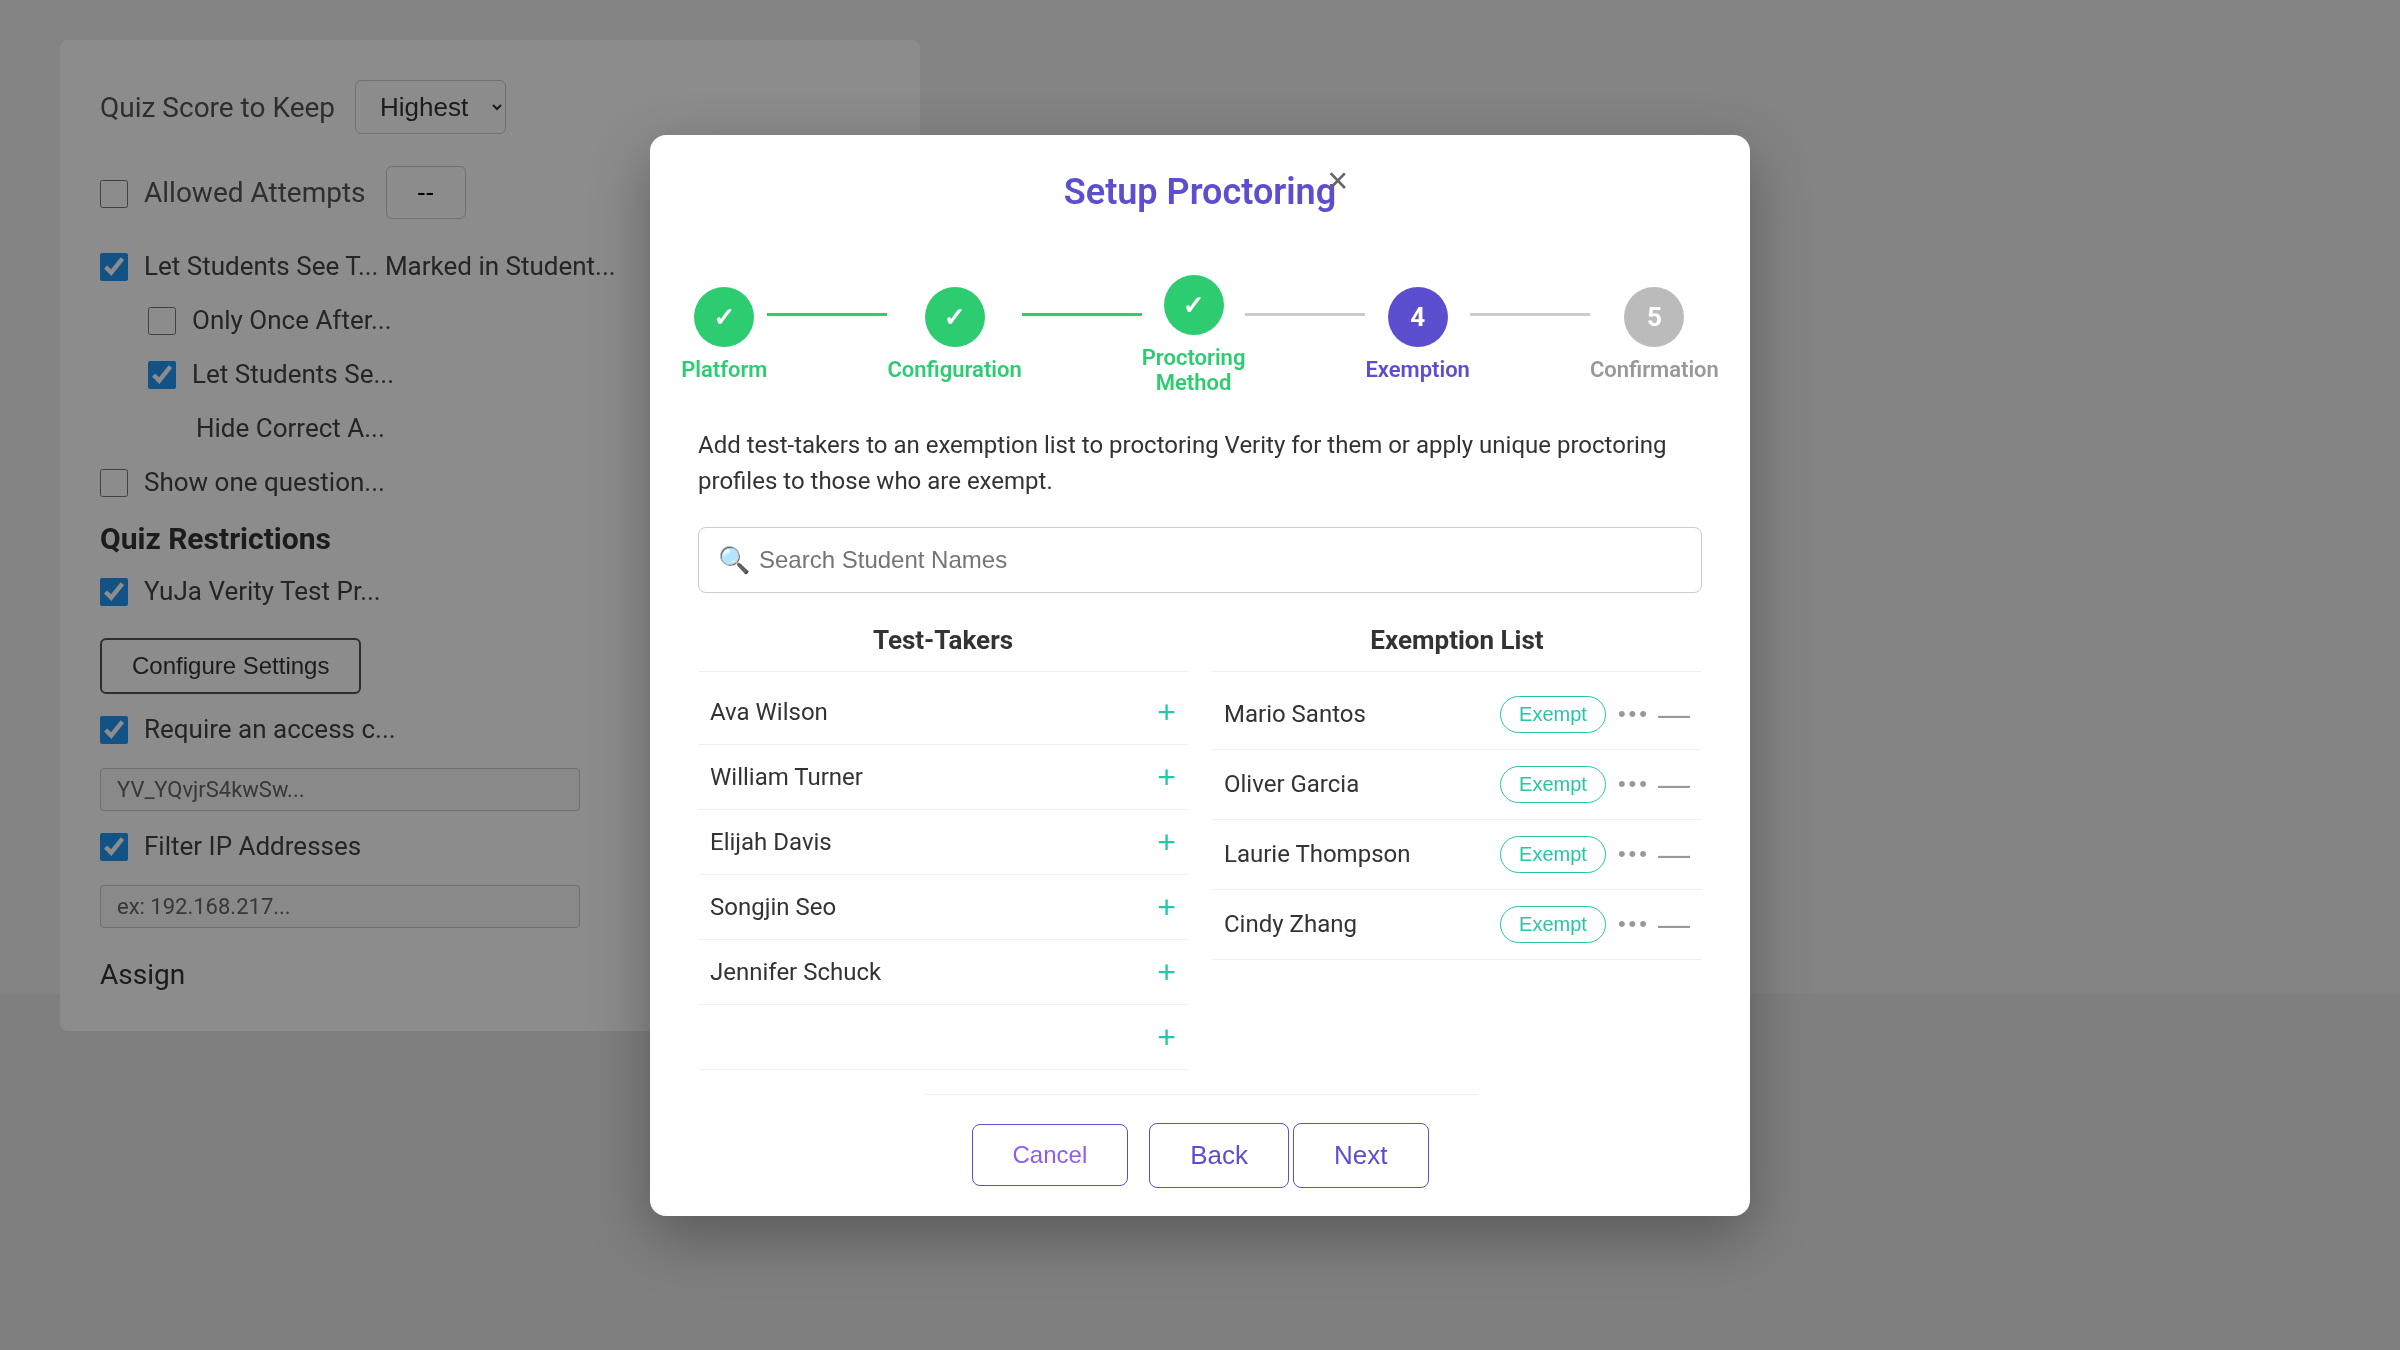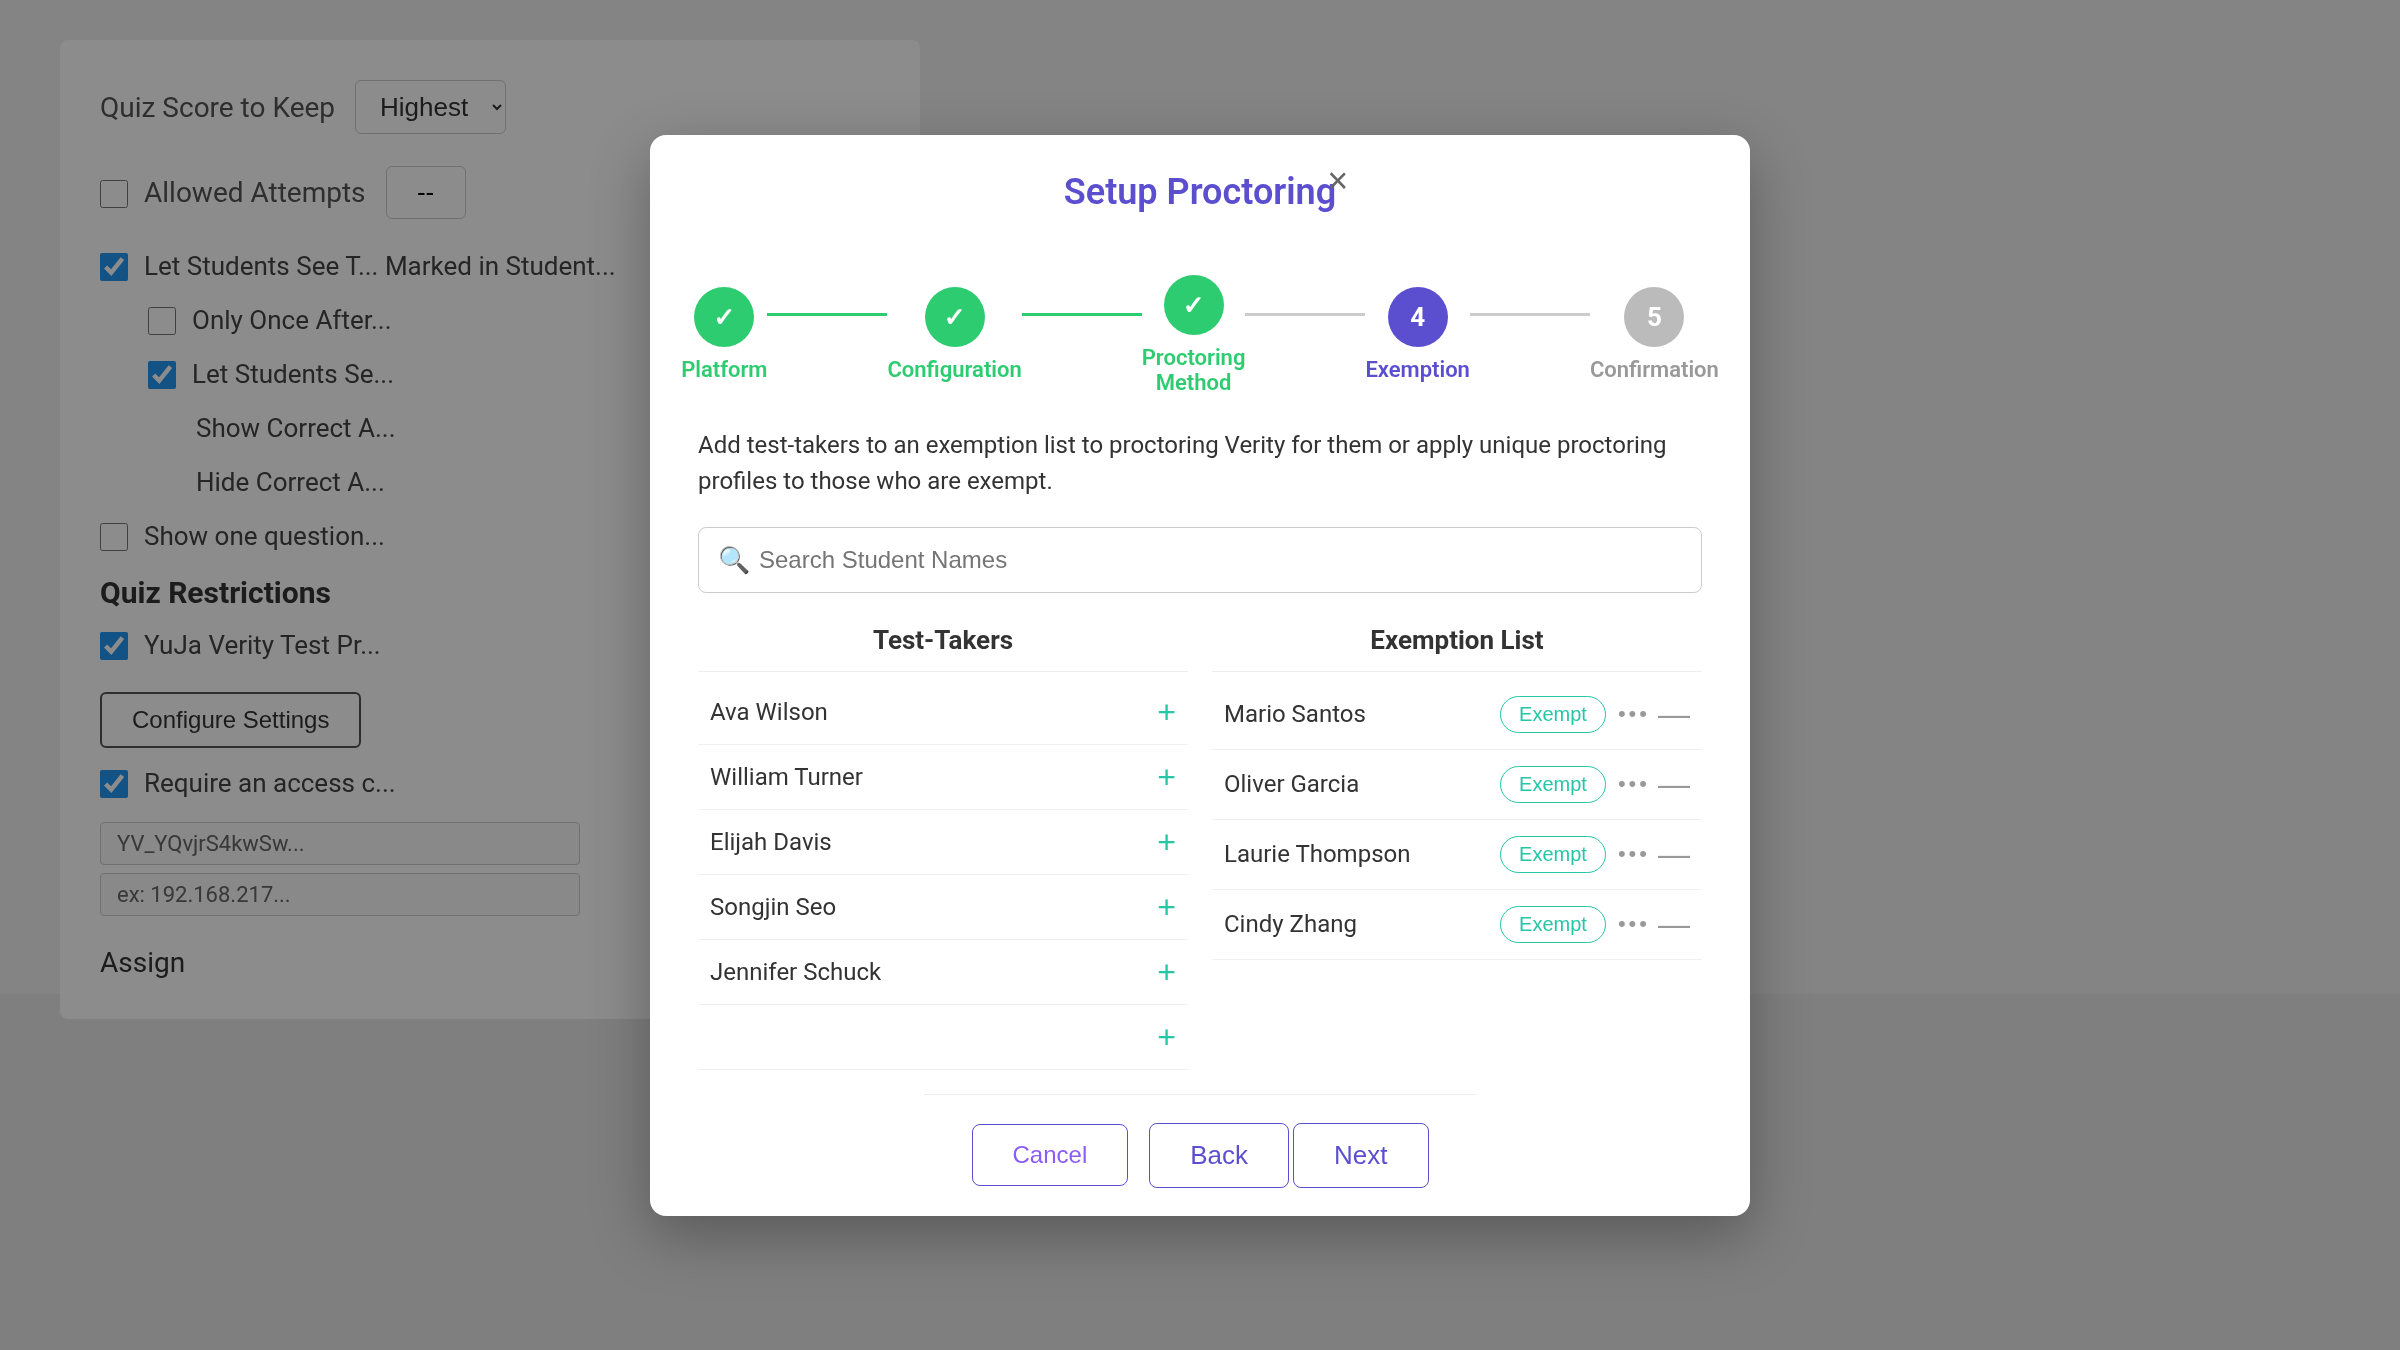--- a/index.html
+++ b/index.html
@@ -426,40 +426,41 @@
     </div>
     <div class="bg-checkbox-row" style="padding-left:48px">
       <input type="checkbox" class="bg-checkbox" style="">
       <span>Only Once After...</span>
     </div>
     <div class="bg-checkbox-row" style="padding-left:48px">
       <input type="checkbox" class="bg-checkbox" checked="" style="">
       <span>Let Students Se...</span>
     </div>
     <div class="bg-checkbox-row" style="padding-left:96px">
-      <span>Show Correct A...</span>
-    </div>
-    <div class="bg-checkbox-row" style="padding-left:96px">
       <span>Hide Correct A...</span>
     </div>
     <div class="bg-checkbox-row">
       <input type="checkbox" class="bg-checkbox" style="">
       <span>Show one question...</span>
     </div>
     <div class="bg-section-title">Quiz Restrictions</div>
     <div class="bg-checkbox-row">
       <input type="checkbox" class="bg-checkbox" checked="" style="">
       <span>YuJa Verity Test Pr...</span>
     </div>
     <button class="bg-configure-btn">Configure Settings</button>
     <div class="bg-checkbox-row" style="margin-top:20px">
       <input type="checkbox" class="bg-checkbox" checked="" style="">
       <span>Require an access c...</span>
     </div>
     <div class="bg-code">YV_YQvjrS4kwSw...</div>
+    <div class="bg-checkbox-row" style="margin-top:20px">
+      <input type="checkbox" class="bg-checkbox" checked="" style="">
+      <span>Filter IP Addresses</span>
+    </div>
     <div class="bg-code">ex: 192.168.217...</div>
     <div class="assign-label">Assign</div>
   </div>
 </div>
 
 <div class="overlay">
   <div class="modal">
 
     <div class="modal-header">
       <span class="modal-title">Setup Proctoring</span>

